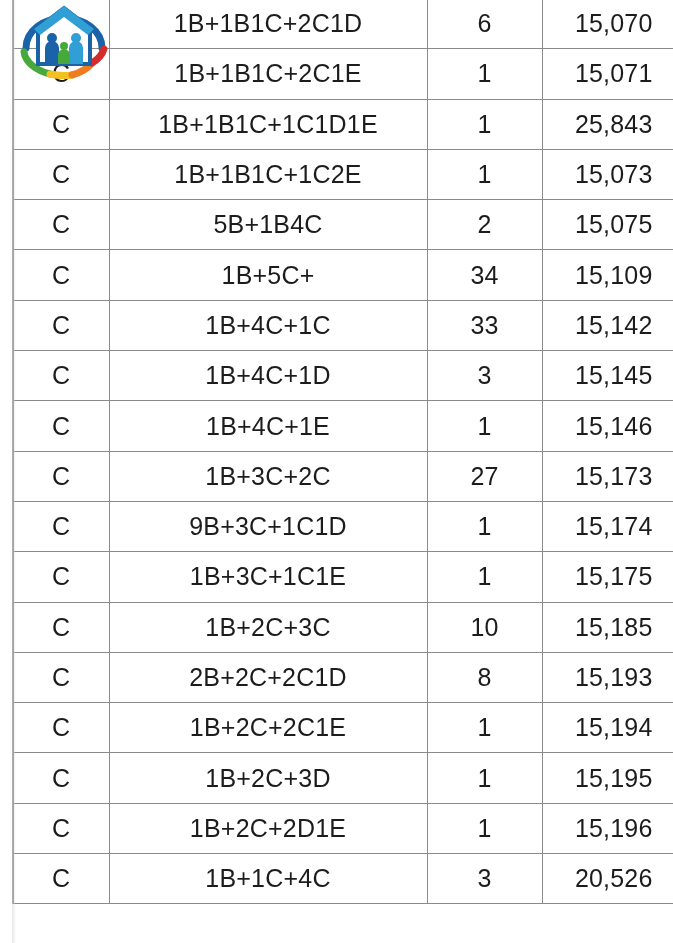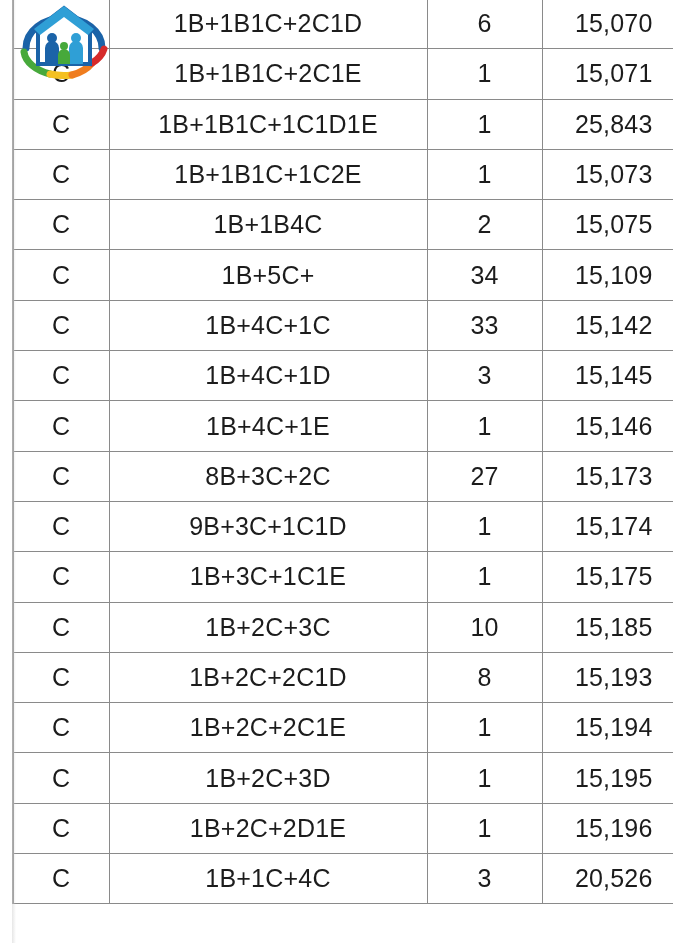--- a/index.html
+++ b/index.html
@@ -119,21 +119,21 @@
           <td class="col-total">25,843</td>
         </tr>
         <tr>
           <td class="col-code">C</td>
           <td class="col-form">1B+1B1C+1C2E</td>
           <td class="col-count">1</td>
           <td class="col-total">15,073</td>
         </tr>
         <tr>
           <td class="col-code">C</td>
-          <td class="col-form">1B+1B4C</td>
+          <td class="col-form">5B+1B4C</td>
           <td class="col-count">2</td>
           <td class="col-total">15,075</td>
         </tr>
         <tr>
           <td class="col-code">C</td>
           <td class="col-form">1B+5C+</td>
           <td class="col-count">34</td>
           <td class="col-total">15,109</td>
         </tr>
         <tr>
@@ -149,21 +149,21 @@
           <td class="col-total">15,145</td>
         </tr>
         <tr>
           <td class="col-code">C</td>
           <td class="col-form">1B+4C+1E</td>
           <td class="col-count">1</td>
           <td class="col-total">15,146</td>
         </tr>
         <tr>
           <td class="col-code">C</td>
-          <td class="col-form">8B+3C+2C</td>
+          <td class="col-form">1B+3C+2C</td>
           <td class="col-count">27</td>
           <td class="col-total">15,173</td>
         </tr>
         <tr>
           <td class="col-code">C</td>
           <td class="col-form">9B+3C+1C1D</td>
           <td class="col-count">1</td>
           <td class="col-total">15,174</td>
         </tr>
         <tr>
@@ -173,21 +173,21 @@
           <td class="col-total">15,175</td>
         </tr>
         <tr>
           <td class="col-code">C</td>
           <td class="col-form">1B+2C+3C</td>
           <td class="col-count">10</td>
           <td class="col-total">15,185</td>
         </tr>
         <tr>
           <td class="col-code">C</td>
-          <td class="col-form">1B+2C+2C1D</td>
+          <td class="col-form">2B+2C+2C1D</td>
           <td class="col-count">8</td>
           <td class="col-total">15,193</td>
         </tr>
         <tr>
           <td class="col-code">C</td>
           <td class="col-form">1B+2C+2C1E</td>
           <td class="col-count">1</td>
           <td class="col-total">15,194</td>
         </tr>
         <tr>

